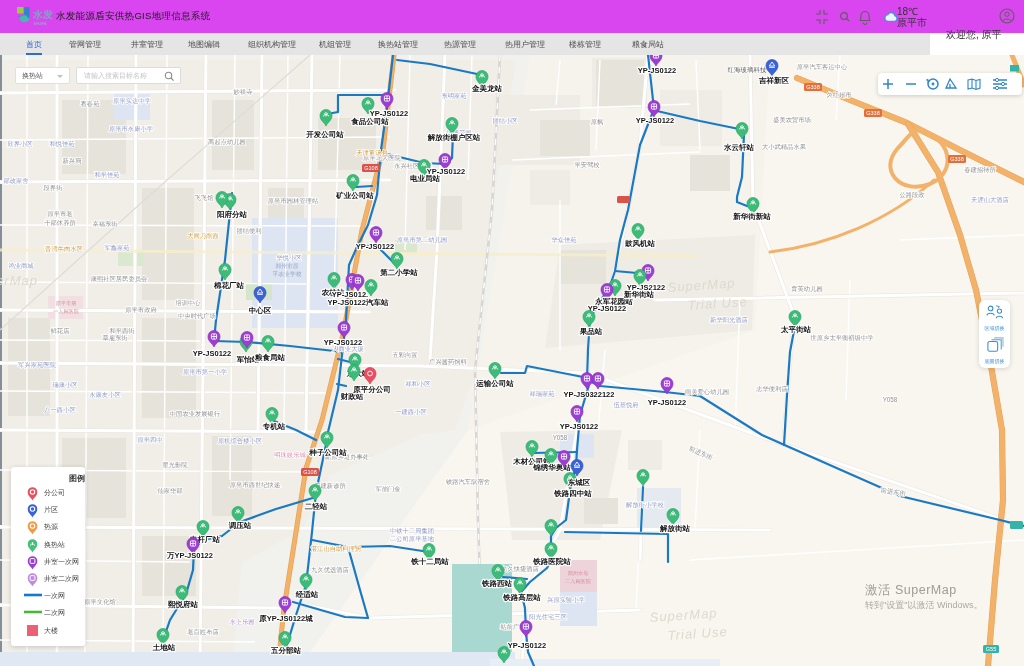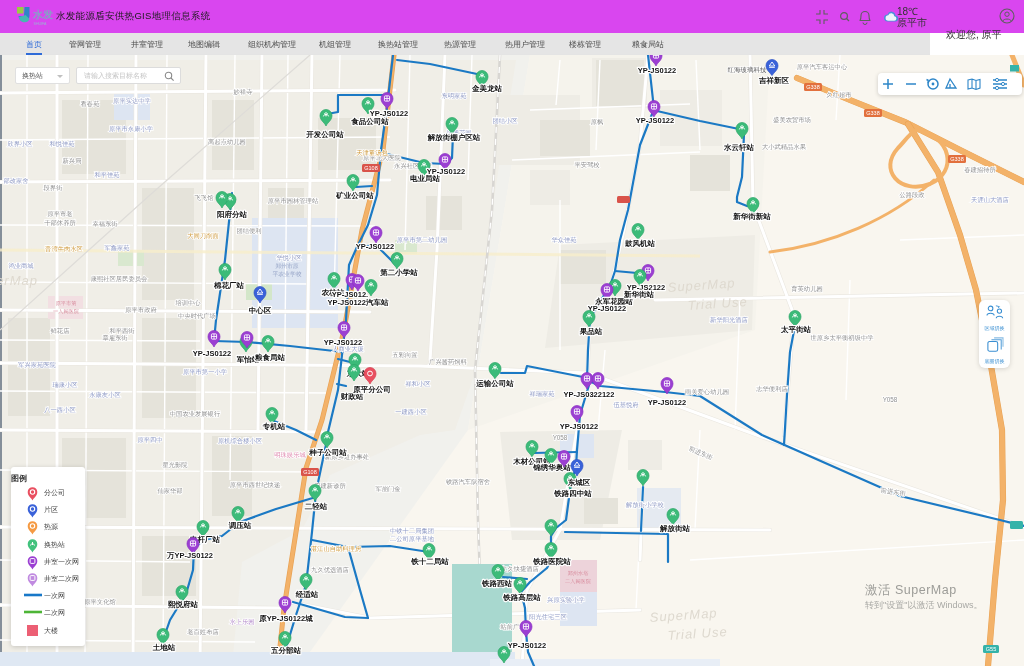--- a/index.html
+++ b/index.html
@@ -18,21 +18,21 @@
 #search .sel{width:55px;height:17px;background:#fff;border:1px solid #e0e0e0;border-radius:2px;font-size:7px;color:#555;line-height:16px;padding-left:6px;position:relative}
 #search .sel:after{content:"";position:absolute;right:6px;top:7px;border:3px solid transparent;border-top-color:#c0c0c0}
 #search .inp{width:105px;height:17px;margin-left:6px;background:#fff;border:1px solid #dcdcdc;border-radius:2px;font-size:7px;color:#c4c4c4;line-height:16px;padding-left:7px;position:relative;white-space:nowrap}
 
 #ctrl{position:absolute;left:878px;top:73px;width:144px;height:22px;background:#fff;border-radius:4px;box-shadow:0 1px 4px rgba(0,0,0,.18);z-index:20;display:flex;align-items:center;justify-content:space-around}
 
 #rbtn{position:absolute;left:979px;top:300px;width:31px;height:68px;background:#fff;border-radius:6px;box-shadow:0 1px 5px rgba(0,0,0,.15);z-index:20;text-align:center}
 #rbtn .t{font-size:5px;color:#3a8fd2;display:block;line-height:6px;margin-top:1px}
 
 #lgd{position:absolute;left:11px;top:467px;width:74px;height:179px;background:#fff;border-radius:3px;box-shadow:0 1px 5px rgba(0,0,0,.18);z-index:20}
-#lgd .ttl{text-align:left;font-size:8px;font-weight:bold;color:#333;margin-top:6px}
+#lgd .ttl{text-align:right;font-size:8px;font-weight:bold;color:#333;margin-top:6px}
 #lgd .row{position:relative;height:17.2px;font-size:7px;color:#444}
 #lgd .row b{position:absolute;left:33px;top:4px;font-weight:normal;white-space:nowrap}
 
 #wm1{position:absolute;left:865px;top:582px;font-size:12.5px;color:#9c9c98;z-index:15;letter-spacing:.5px}
 #wm2{position:absolute;left:865px;top:599px;font-size:9px;color:#a9a9a5;z-index:15}
 </style></head>
 <body>
 <div id="app">
 <div id="map">
 <svg width="1024" height="611" viewBox="0 55 1024 611" font-family="Liberation Sans,sans-serif">

